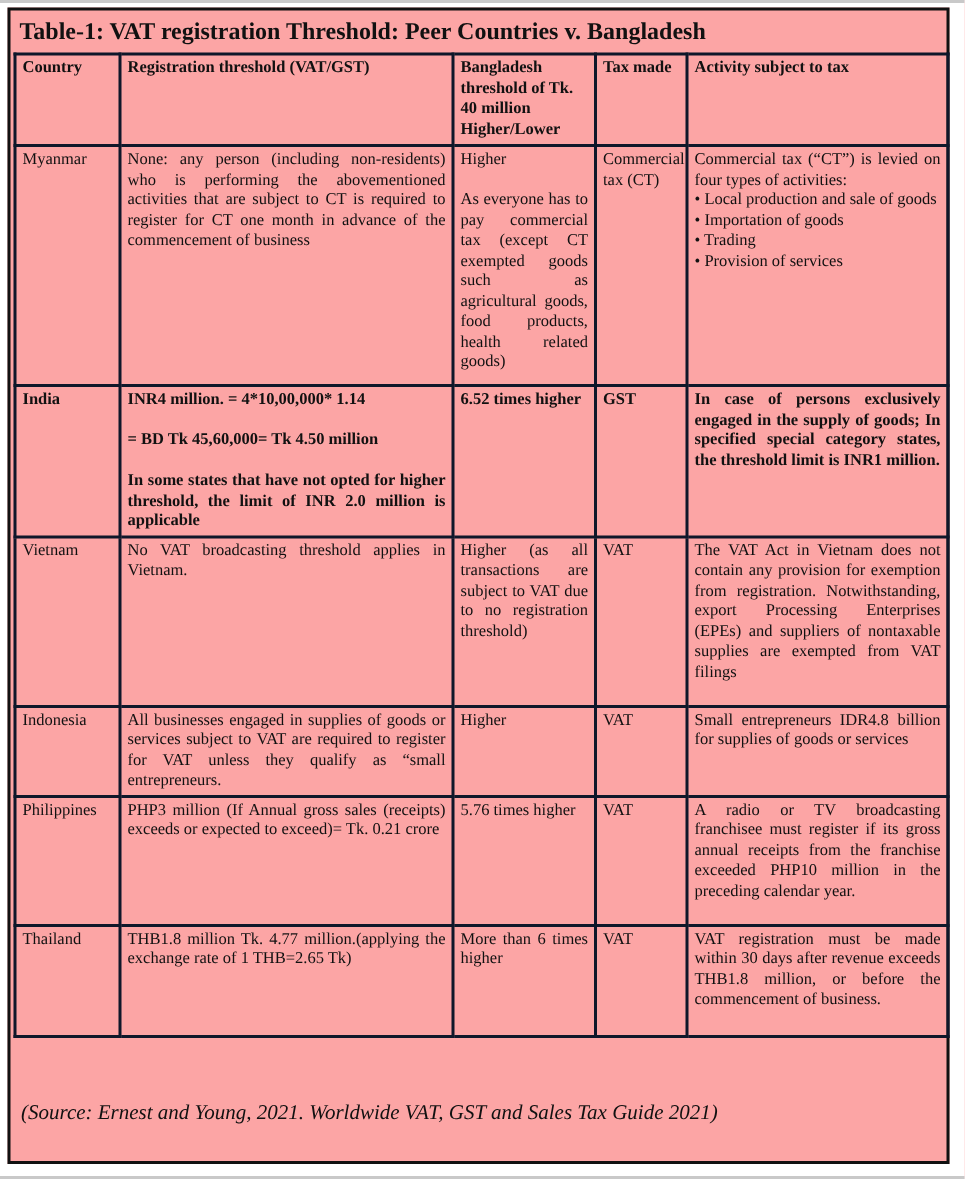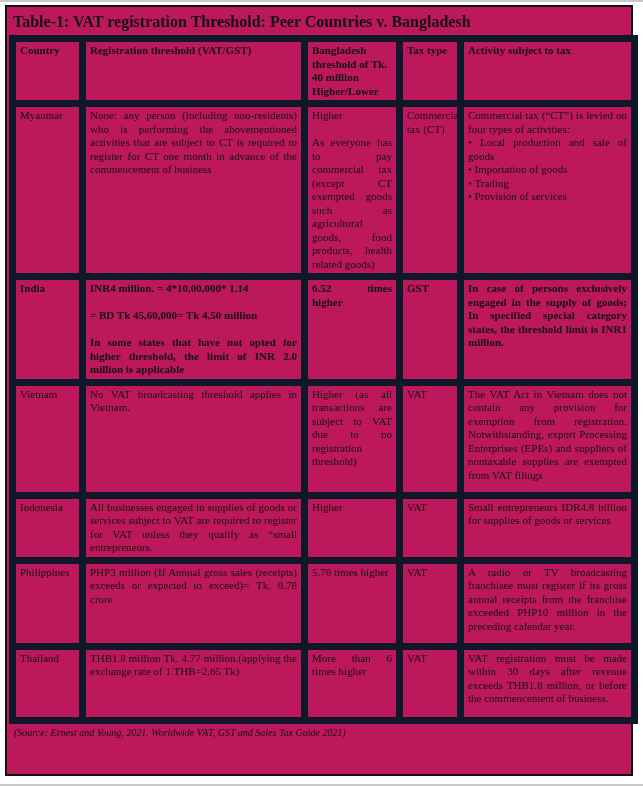--- a/index.html
+++ b/index.html
@@ -21,62 +21,63 @@
   }
   .scan-edge.top { top: 0; }
   .scan-edge.bottom { bottom: 0; }
   .outer-box {
     position: absolute;
     left: 5px;
     top: 5px;
     width: 628px;
     height: 771px;
     border: 2px solid #111111;
-    background: #be185d;
+    background: #fca5a5;
     box-sizing: border-box;
   }
   .fig-title {
     font-size: 16px;
     font-weight: bold;
     padding: 5px 6px 3px 6px;
     line-height: 20px;
     white-space: nowrap;
   }
   table.vat {
     border-collapse: collapse;
     table-layout: fixed;
     margin: 0 1px 0 2px;
     width: 622px;
   }
   table.vat th, table.vat td {
-    border: 7px solid #0f172a;
+    border: 2px solid #0f172a;
     vertical-align: top;
     padding: 2px 4px;
     font-size: 11px;
     line-height: 13.5px;
     white-space: pre-line;
     overflow: hidden;
   }
   table.vat th {
     text-align: left;
     font-weight: bold;
   }
   table.vat td {
     text-align: justify;
     margin-top: 32px;
   }
   td.c-country, td.c-taxtype {
     text-align: left;
   }
   .source-line {
-    font-size: 10px;
+    font-size: 14px;
     font-style: italic;
-    padding: 0 6px 2px 7px;
+    padding: 18px 6px 2px 7px;
     line-height: 17px;
     white-space: nowrap;
+    margin-top: 24px;
   }
   
   tr.r-head   { height: 61px; }
   tr.r-0 { height: 160px; }
   tr.r-1 { height: 30px; }
   tr.r-2 { height: 90px; font-weight: bold; }
   tr.r-3 { height: 113px; }
   tr.r-4 { height: 32px; }
   tr.r-5 { height: 59px; }
   tr.r-6 { height: 86px; }
@@ -100,21 +101,21 @@
       <col style="width:174px">
     </colgroup>
     <thead>
       <tr class="r-head">
         <th>Country</th>
         <th>Registration threshold (VAT/GST)</th>
         <th>Bangladesh
 threshold of Tk.
 40 million
 Higher/Lower</th>
-        <th>Tax type</th>
+        <th>Tax made</th>
         <th>Activity subject to tax</th>
       </tr>
     </thead>
     <tbody>
       <tr class="r-0">
         <td class="c-country">Myanmar</td>
         <td>None: any person (including non-residents) who is performing the abovementioned activities that are subject to CT is required to register for CT one month in advance of the commencement of business</td>
         <td>Higher
 
 As everyone has to pay commercial tax (except CT exempted goods such as agricultural goods, food products, health related goods)</td>
@@ -145,21 +146,21 @@
       </tr>
       <tr class="r-5">
         <td class="c-country">Indonesia</td>
         <td>All businesses engaged in supplies of goods or services subject to VAT are required to register for VAT unless they qualify as “small entrepreneurs.</td>
         <td>Higher</td>
         <td class="c-taxtype">VAT</td>
         <td>Small entrepreneurs IDR4.8 billion for supplies of goods or services</td>
       </tr>
       <tr class="r-6">
         <td class="c-country">Philippines</td>
-        <td>PHP3 million (If Annual gross sales (receipts) exceeds or expected to exceed)= Tk. 0.78 crore</td>
+        <td>PHP3 million (If Annual gross sales (receipts) exceeds or expected to exceed)= Tk. 0.21 crore</td>
         <td>5.76 times higher</td>
         <td class="c-taxtype">VAT</td>
         <td>A radio or TV broadcasting franchisee must register if its gross annual receipts from the franchise exceeded PHP10 million in the preceding calendar year.</td>
       </tr>
       <tr class="r-7">
         <td class="c-country">Thailand</td>
         <td>THB1.8 million Tk. 4.77 million.(applying the exchange rate of 1 THB=2.65 Tk)</td>
         <td>More than 6 times higher</td>
         <td class="c-taxtype">VAT</td>
         <td>VAT registration must be made within 30 days after revenue exceeds THB1.8 million, or before the commencement of business.</td>

